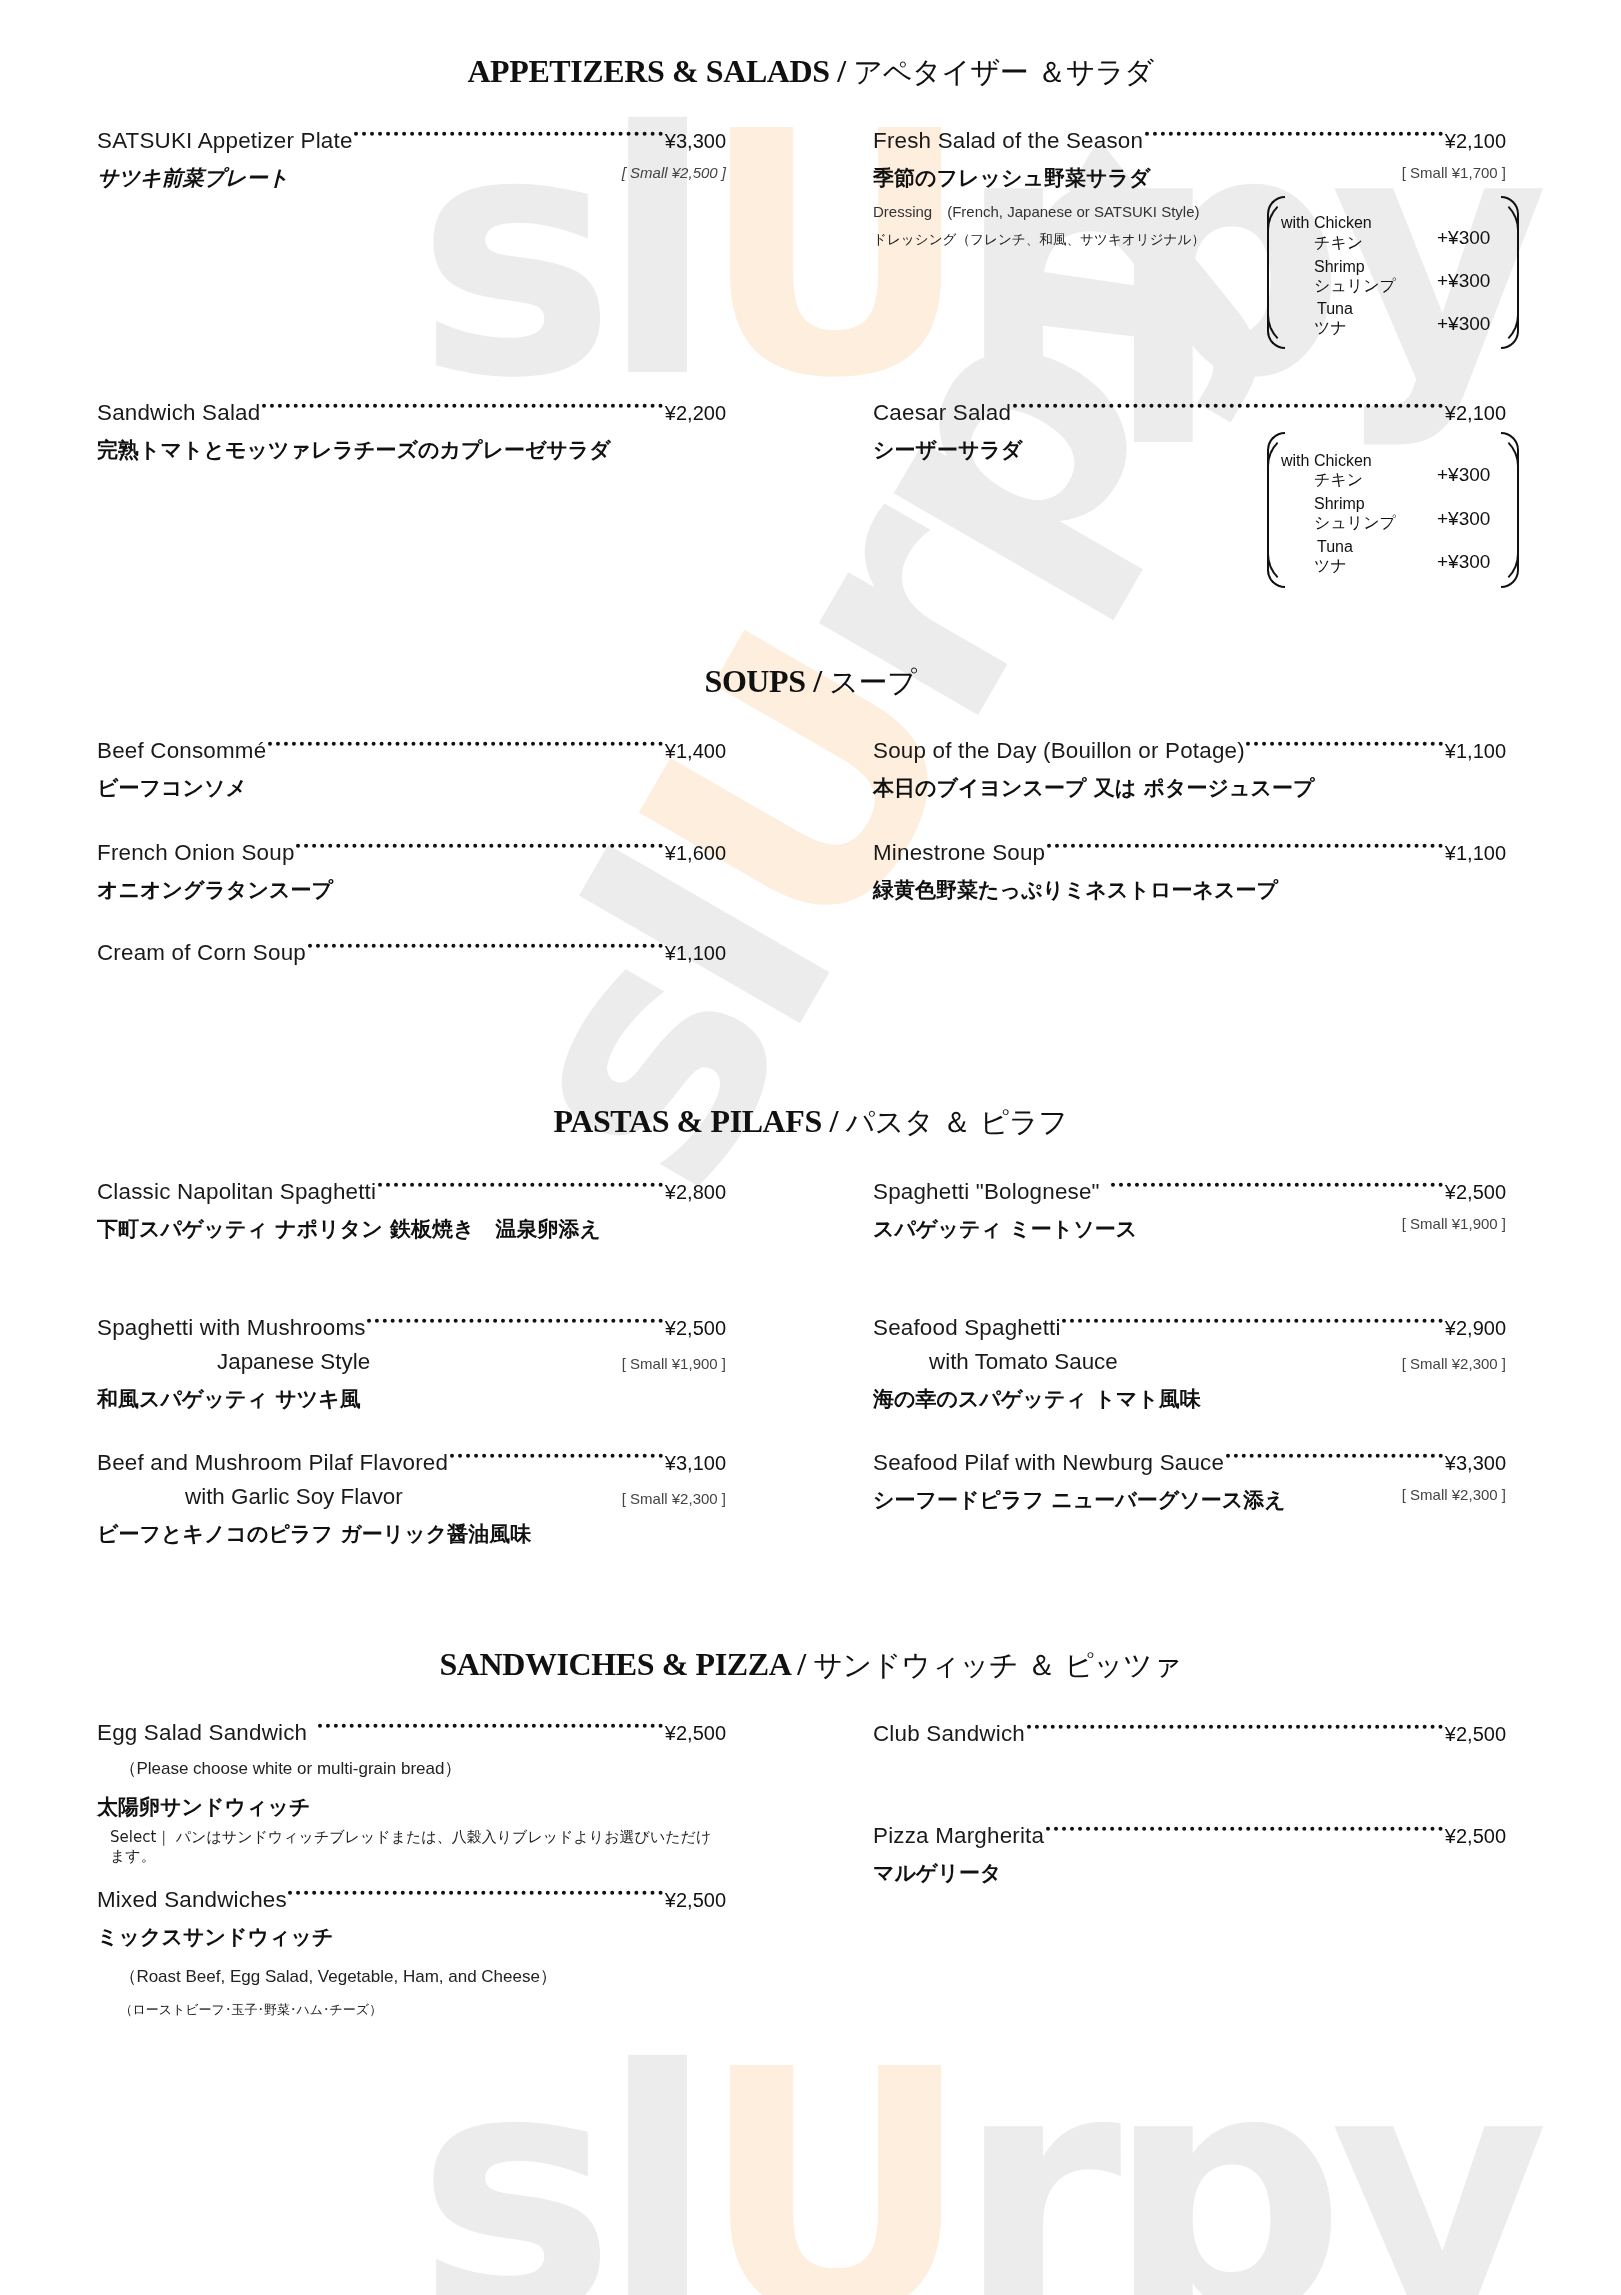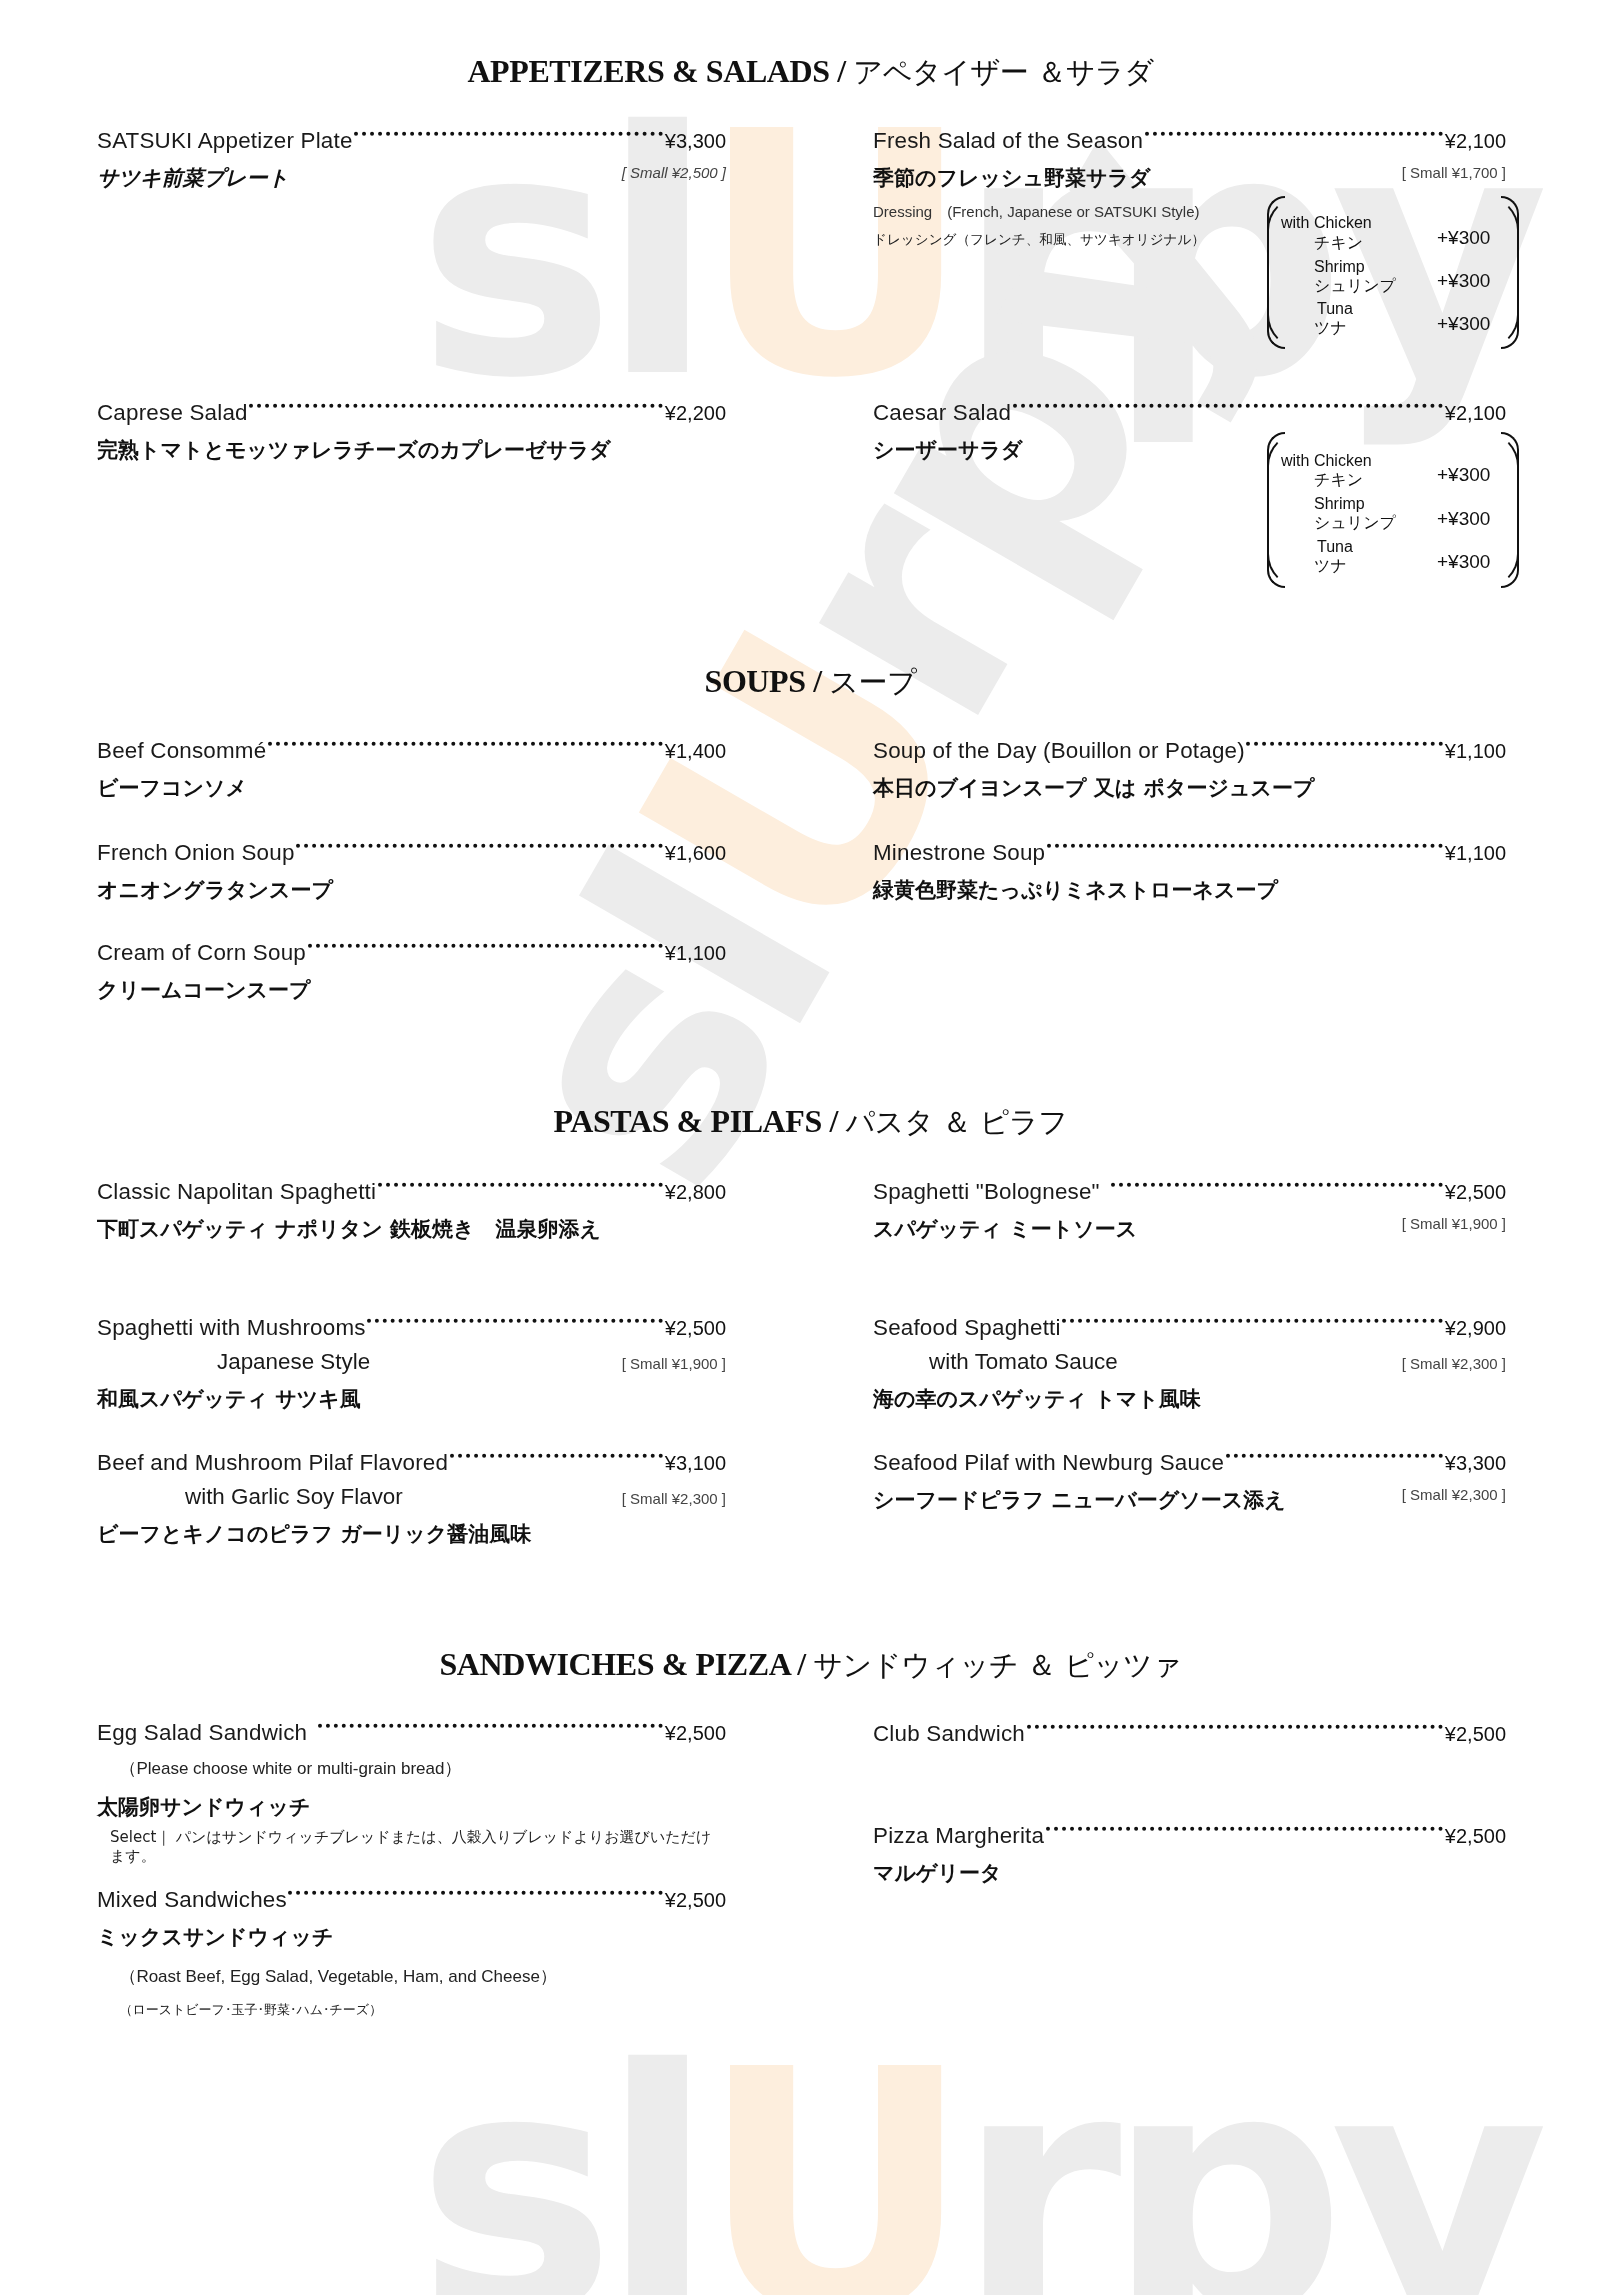--- a/index.html
+++ b/index.html
@@ -75,21 +75,21 @@
   <div class="opt" style="left:45px; top:60px;">Shrimp</div>
   <div class="opt jp" style="left:45px; top:78px;">シュリンプ</div>
   <div class="opt-price" style="left:168px; top:72px;">+¥300</div>
   <div class="opt" style="left:48px; top:102px;">Tuna</div>
   <div class="opt jp" style="left:45px; top:120px;">ツナ</div>
   <div class="opt-price" style="left:168px; top:115px;">+¥300</div>
 </div>
 
 <div class="item left" style="top:400px;">
   <div class="row">
-      <span class="en">Caprese Salad</span>
+      <span class="en">Sandwich Salad</span>
       <span class="dots"></span>
       <span class="price">¥2,200</span>
     </div>
   <div class="jp-name">完熟トマトとモッツァレラチーズのカプレーゼサラダ</div>
 </div>
 
 <div class="item right" style="top:400px;">
   <div class="row">
       <span class="en">Caesar Salad</span>
       <span class="dots"></span>
@@ -145,21 +145,20 @@
       <span class="price">¥1,100</span>
     </div>
   <div class="jp-name">緑黄色野菜たっぷりミネストローネスープ</div>
 </div>
 <div class="item left" style="top:940px;">
   <div class="row">
       <span class="en">Cream of Corn Soup</span>
       <span class="dots"></span>
       <span class="price">¥1,100</span>
     </div>
-  <div class="jp-name">クリームコーンスープ</div>
 </div>
 
 <div class="section-title" style="top:1103px;">
   <span>PASTAS &amp; PILAFS</span><span> / </span><span class="jp">パスタ ＆ ピラフ</span>
 </div>
 
 <div class="item left" style="top:1179px;">
   <div class="row">
       <span class="en">Classic Napolitan Spaghetti</span>
       <span class="dots"></span>

